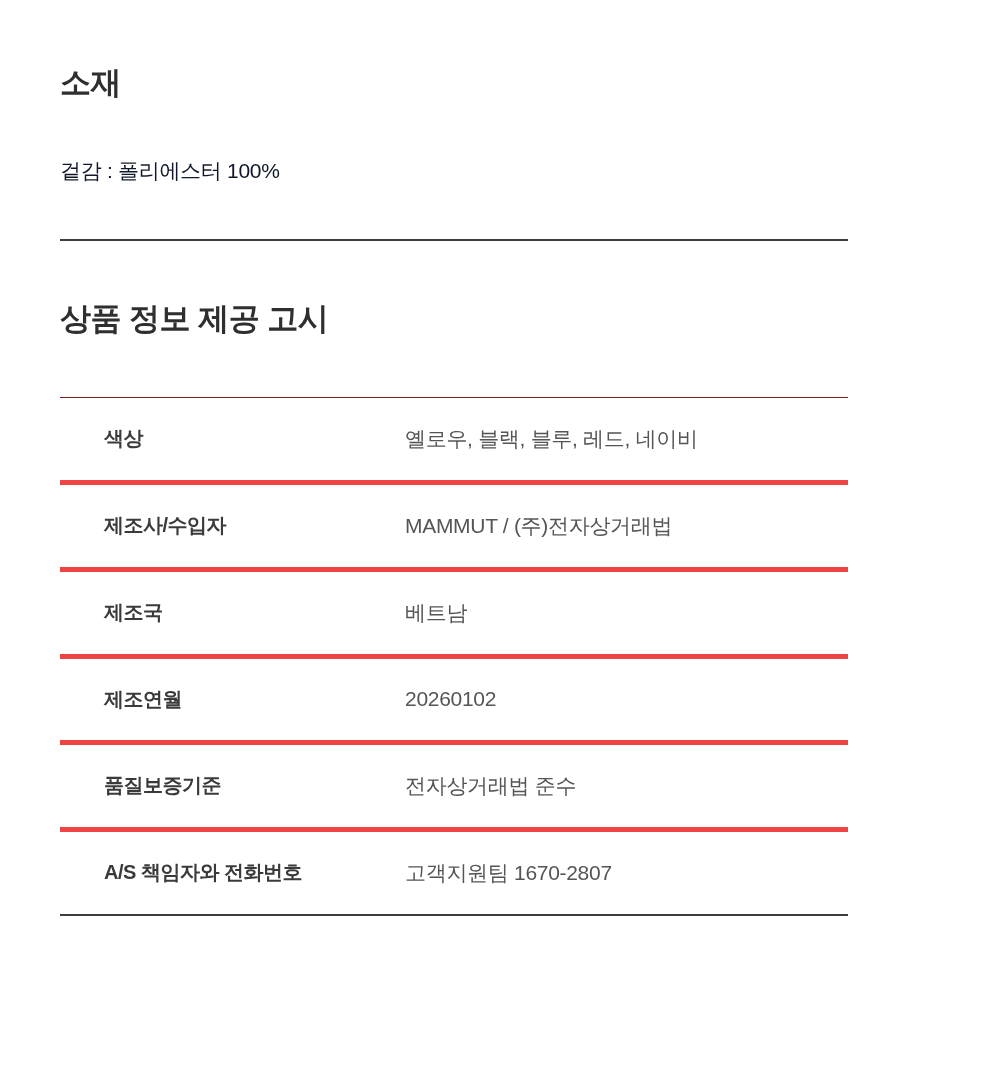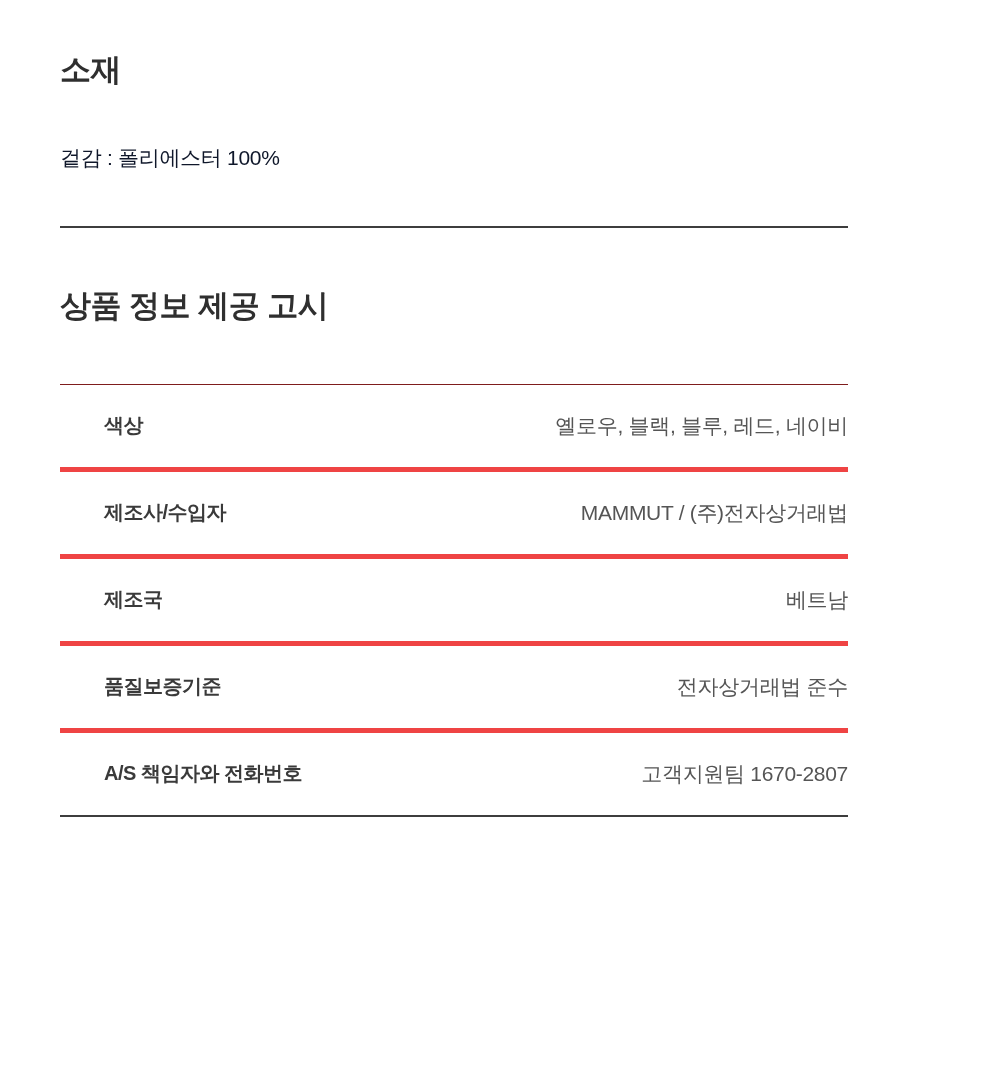--- a/index.html
+++ b/index.html
@@ -12,21 +12,21 @@
     height: 1073px;
     font-family: "Liberation Sans", "DejaVu Sans", sans-serif;
     color: #333333;
     -webkit-font-smoothing: antialiased;
   }
   .page {
     position: relative;
     width: 908px;
     height: 1073px;
     box-sizing: border-box;
-    padding: 4px 60px;
+    padding: 17px 60px;
   }
 
   
   .section-material {
     padding-top: 46px;
   }
   .section-title {
     font-size: 31px;
     font-weight: bold;
     color: #2f2f2f;
@@ -77,21 +77,20 @@
     box-sizing: border-box;
     vertical-align: middle;
   }
   .info-table td {
     font-size: 21px;
     font-weight: normal;
     color: #555555;
     letter-spacing: -0.3px;
     padding: 27px 0;
     vertical-align: middle;
-    text-align: right;
   }
   .table-bottom-rule {
     border: 0;
     border-top: 2px solid #3d3d3d;
     margin: 0;
   }
 </style>
 </head>
 <body>
 
@@ -116,20 +115,24 @@
         </tr>
         <tr>
           <th>제조사/수입자</th>
           <td>MAMMUT / (주)전자상거래법</td>
         </tr>
         <tr>
           <th>제조국</th>
           <td>베트남</td>
         </tr>
         <tr>
+          <th>제조연월</th>
+          <td>20260102</td>
+        </tr>
+        <tr>
           <th>품질보증기준</th>
           <td>전자상거래법 준수</td>
         </tr>
         <tr>
           <th>A/S 책임자와 전화번호</th>
           <td>고객지원팀 1670-2807</td>
         </tr>
       </tbody>
     </table>
 

